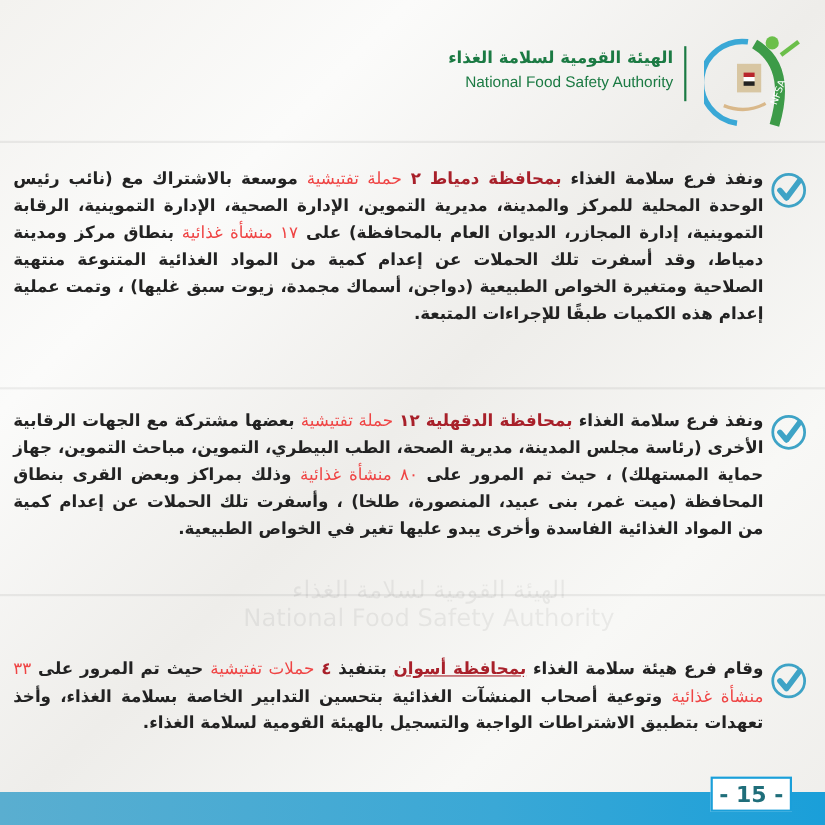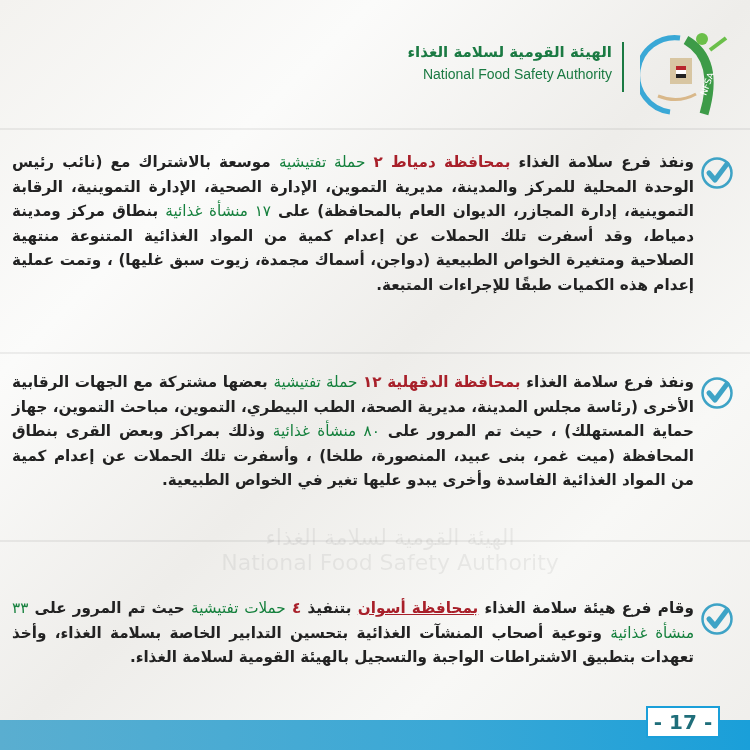--- a/index.html
+++ b/index.html
@@ -15,21 +15,21 @@
   .org-ar { position:absolute; right:116px; top:13px; color:#1b7a43; font-size:15px; font-weight:bold; white-space:nowrap; direction:rtl; }
   .org-en { position:absolute; right:116px; top:36px; color:#1b7a43; font-size:14px; white-space:nowrap; font-family:"Liberation Sans", sans-serif; }
 
   .block { position:absolute; right:16px; width:722px; direction:rtl; }
   .check { position:absolute; right:0; top:6px; width:34px; height:34px; }
   .text {
     margin-right:40px; color:#222; font-size:15.2px; line-height:24.5px; font-weight:bold;
     text-align:justify; text-align-last:right; font-family:"DejaVu Sans", sans-serif;
   }
   .red { color:#a8202a; }
-  .blue { color:#15803d; font-weight:normal; }
+  .blue { color:#ef4444; font-weight:normal; }
   .ul { text-decoration:underline; }
 
   .watermark { position:absolute; left:210px; top:525px; width:360px; text-align:center; color:rgba(0,0,0,0.06); font-size:22px; }
 
   .footer { position:absolute; left:0; bottom:0; width:750px; height:30px;
     background: linear-gradient(90deg,#5aaed0 0%,#3aa8d6 60%,#1a9fd9 100%); }
   .page-num { position:absolute; right:30px; bottom:12px; width:70px; height:28px; background:#fff;
     border:2px solid #1a9fd9; color:#1f6e7a; font-size:20px; font-weight:bold; text-align:center; line-height:28px; direction:rtl; }
 </style>
 </head>
@@ -80,13 +80,13 @@
 
 <div class="block" style="top:596px">
   <svg class="check" viewBox="0 0 34 34">
     <circle cx="17" cy="17" r="14.5" fill="none" stroke="#3ea3c6" stroke-width="2.5"></circle>
     <path d="M9 17 L15 24 L27 8" fill="none" stroke="#3ea3c6" stroke-width="5" stroke-linecap="round" stroke-linejoin="round"></path>
   </svg>
   <div class="text"><span>وقام فرع هيئة سلامة الغذاء </span><span class="red ul">بمحافظة أسوان</span><span> بتنفيذ </span><span class="red">٤</span><span> </span><span class="blue">حملات تفتيشية</span><span> حيث تم المرور على </span><span class="blue">٣٣ منشأة غذائية</span><span> وتوعية أصحاب المنشآت الغذائية بتحسين التدابير الخاصة بسلامة الغذاء، وأخذ تعهدات بتطبيق الاشتراطات الواجبة والتسجيل بالهيئة القومية لسلامة الغذاء.</span></div>
 </div>
 
 <div class="footer"></div>
-<div class="page-num">- 17 -</div>
+<div class="page-num">- 15 -</div>
 
 </body></html>

